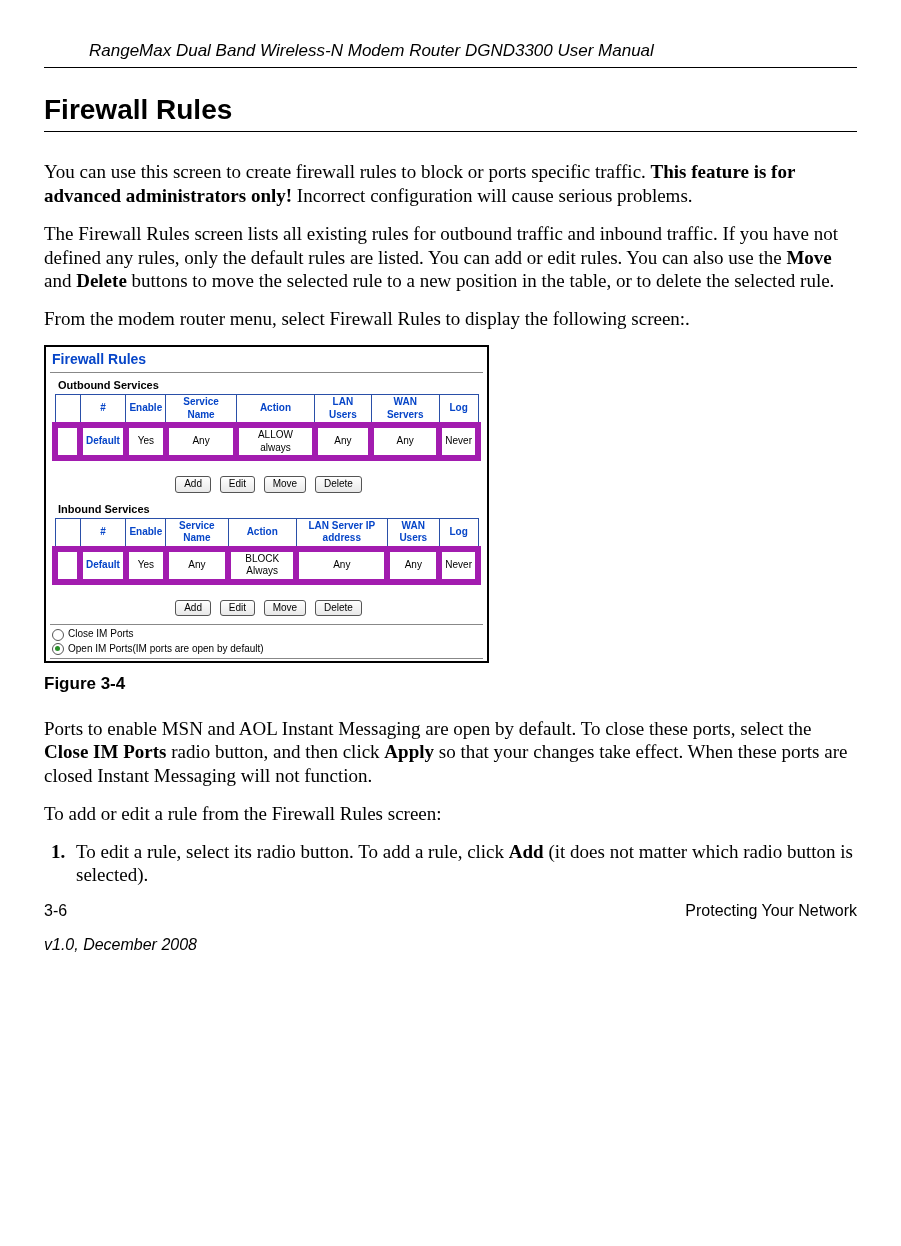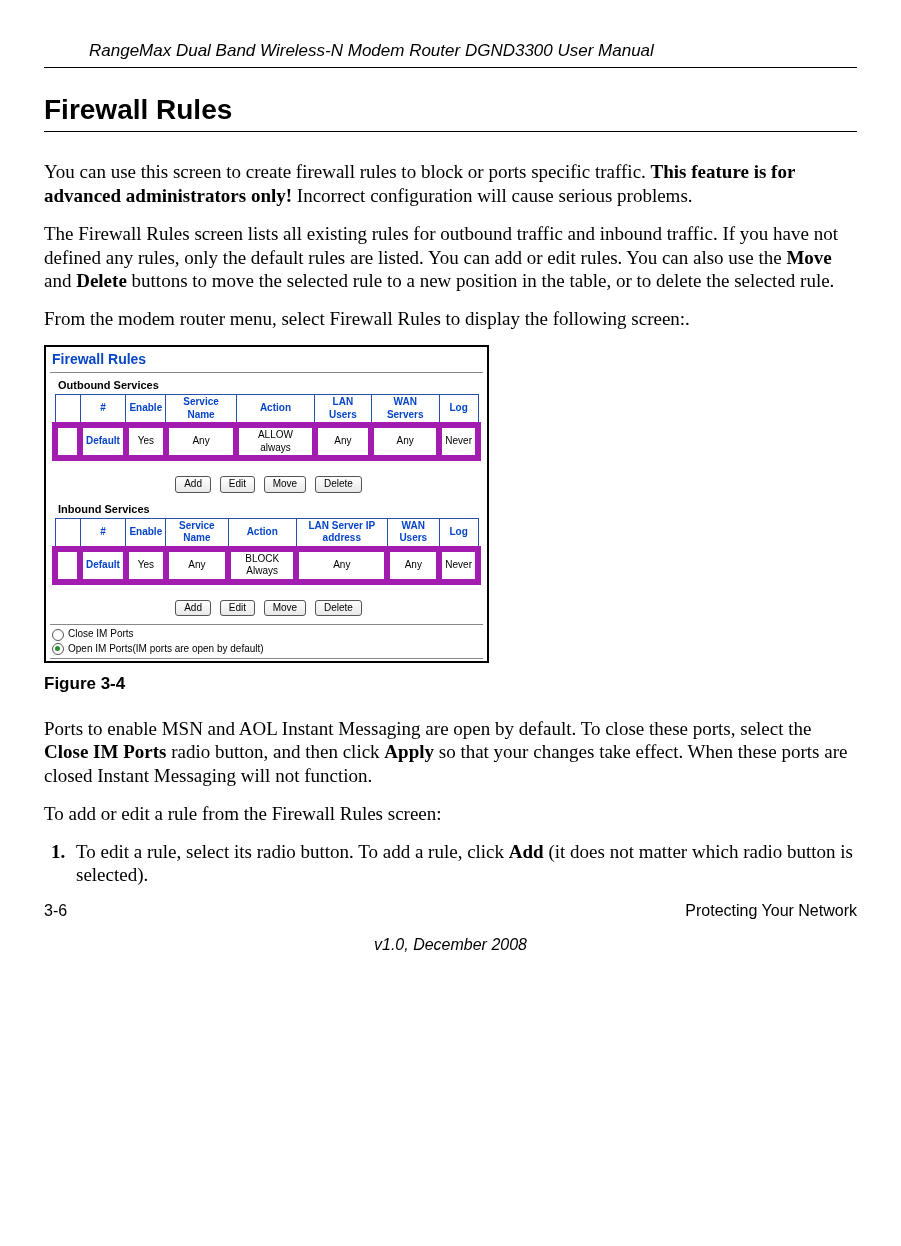--- a/index.html
+++ b/index.html
@@ -115,21 +115,20 @@
   }
   ol.steps li { padding-left: 6px; margin-bottom: 6px; }
   ol.steps li::marker { font-weight: bold; }
   .footer {
     position: relative;
     font-family: Arial, Helvetica, sans-serif;
     font-size: 16px;
   }
   .footer-row { display: flex; justify-content: space-between; }
   .footer-center {
-    text-align: center;
     font-style: italic;
     margin-top: 14px;
   }
 </style>
 </head>
 <body>
 
 <div class="header-line">RangeMax Dual Band Wireless-N Modem Router DGND3300 User Manual</div>
 <hr class="hr-top">
 

